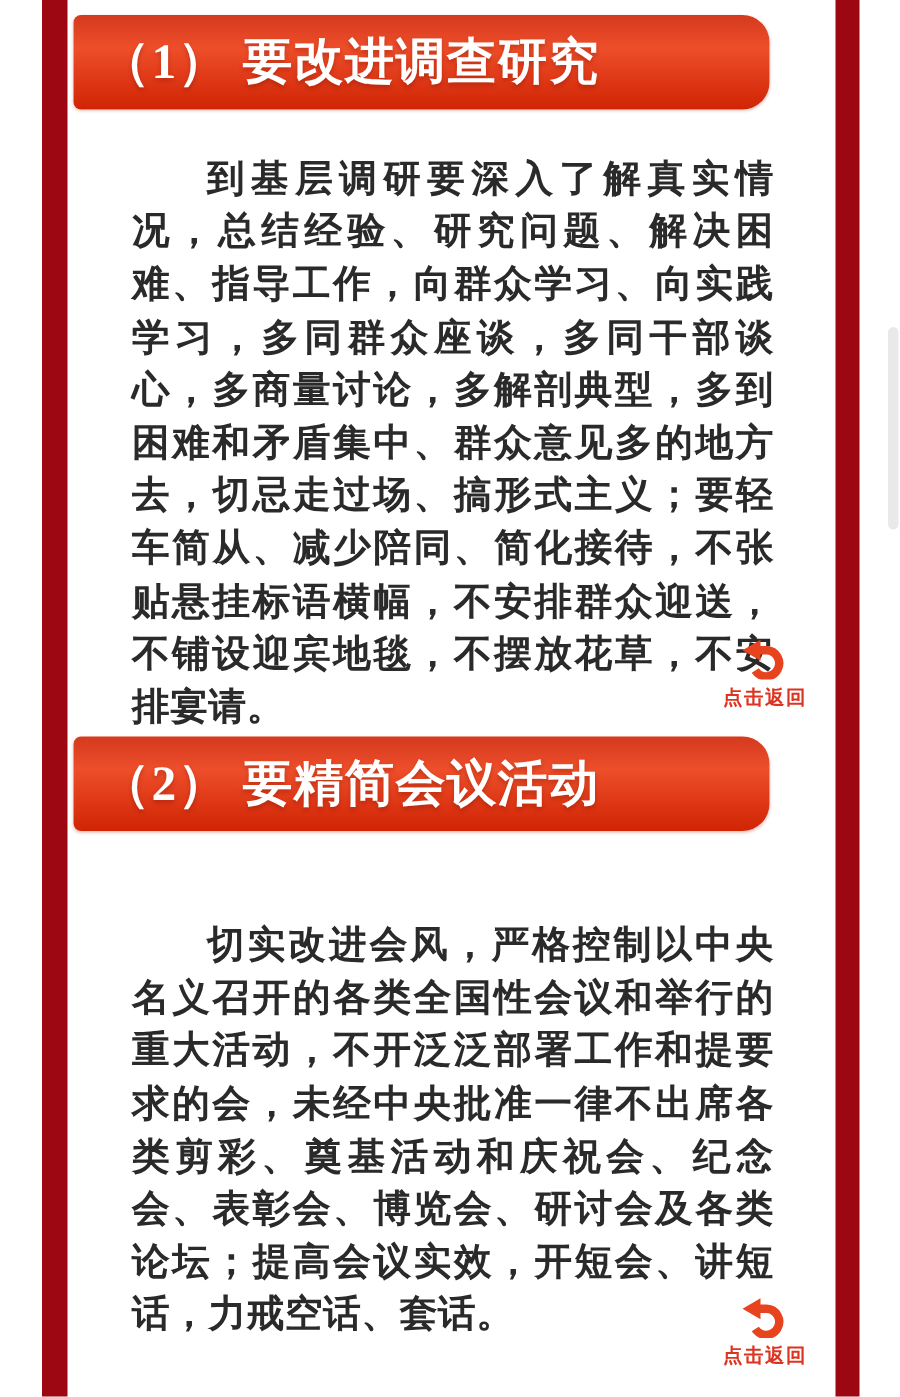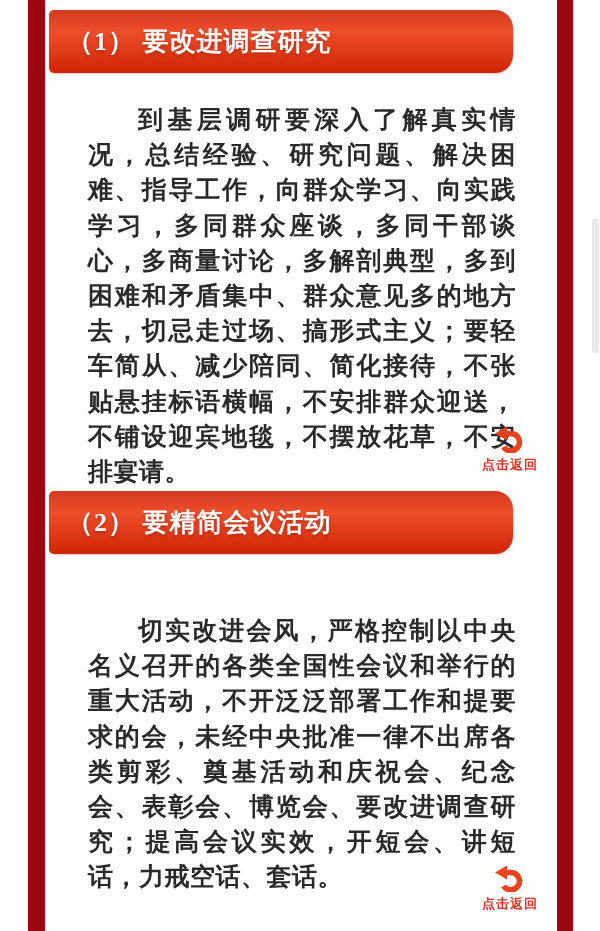--- a/index.html
+++ b/index.html
@@ -31,21 +31,21 @@
     background: linear-gradient(180deg, #d43a1f 0%, #ee4e2a 35%, #d02405 100%);
     border-radius: 5px 18px 18px 5px;
     display: flex; align-items: center;
     box-sizing: border-box; padding-left: 18px;
     box-shadow: 0 1px 2px rgba(150,30,0,0.25);
   }
   .banner-1 { top: 10px; }
   .banner-2 { top: 491px; }
   .banner-label {
     font-family: "Liberation Serif", "DejaVu Serif", serif;
-    font-weight: bold; font-size: 26px; color: #ffffff;
+    font-weight: bold; font-size: 33px; color: #ffffff;
     letter-spacing: 1px; white-space: nowrap;
     text-shadow: 0 2px 3px rgba(120, 20, 0, 0.35);
   }
 
   
   .para {
     position: absolute; left: 88px; width: 428px;
     font-size: 25px; line-height: 35.2px; font-weight: bold;
     color: #2a2a2a; text-align: justify; text-indent: 2em;
     letter-spacing: 0.5px;
@@ -87,21 +87,21 @@
     <polygon points="1,7.5 13,0.5 13,14.5" fill="#e8431f"></polygon>
     <path d="M 11 7.5 L 17 7.5 A 8.7 8.7 0 1 1 9.5 21" fill="none" stroke-width="5.6" stroke="#e8431f"></path>
   </svg>
   <span class="back-label">点击返回</span>
 </div>
 
 <div class="banner banner-2">
   <span class="banner-label">（2） 要精简会议活动</span>
 </div>
 
-<div class="para para-2">切实改进会风，严格控制以中央名义召开的各类全国性会议和举行的重大活动，不开泛泛部署工作和提要求的会，未经中央批准一律不出席各类剪彩、奠基活动和庆祝会、纪念会、表彰会、博览会、要改进调查研究；提高会议实效，开短会、讲短话，力戒空话、套话。</div>
+<div class="para para-2">切实改进会风，严格控制以中央名义召开的各类全国性会议和举行的重大活动，不开泛泛部署工作和提要求的会，未经中央批准一律不出席各类剪彩、奠基活动和庆祝会、纪念会、表彰会、博览会、研讨会及各类论坛；提高会议实效，开短会、讲短话，力戒空话、套话。</div>
 
 <div class="back-btn back-btn-2">
   <svg width="32" height="27" viewBox="0 0 32 27">
     <polygon points="1,7.5 13,0.5 13,14.5" fill="#e8431f"></polygon>
     <path d="M 11 7.5 L 17 7.5 A 8.7 8.7 0 1 1 9.5 21" fill="none" stroke-width="5.6" stroke="#e8431f"></path>
   </svg>
   <span class="back-label">点击返回</span>
 </div>
 
 </body></html>

